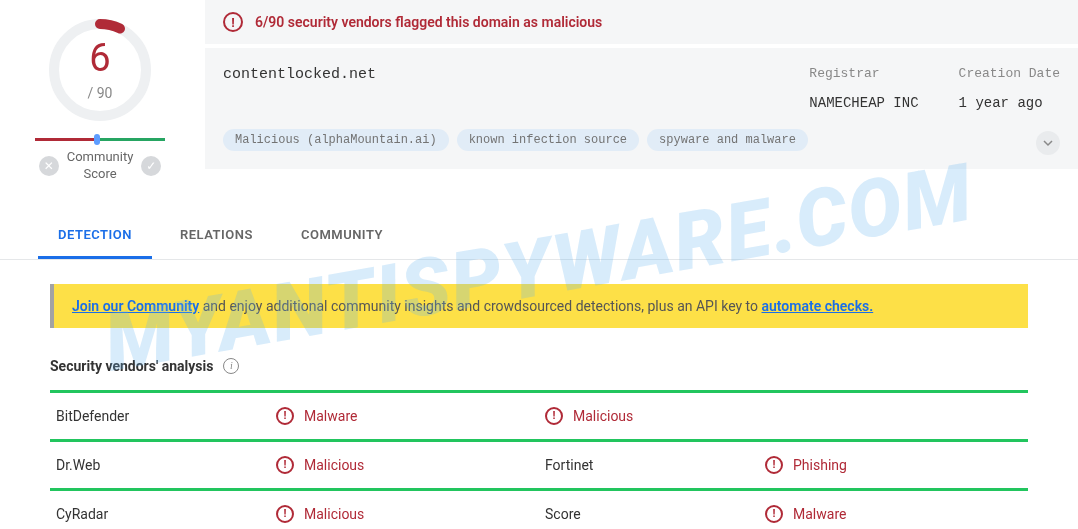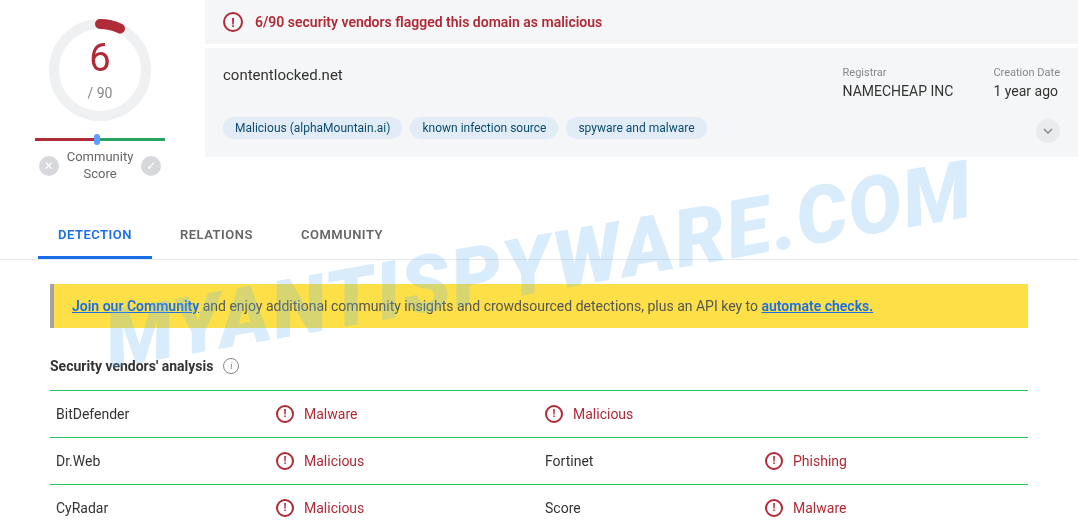--- a/index.html
+++ b/index.html
@@ -18,41 +18,41 @@
 .bar-green { background: #26a562; width: 52%; height: 3px; }
 .bar-marker { position: absolute; left: 48%; top: -4px; width: 6px; height: 11px; background: #5d9dff; border-radius: 3px; transform: translateX(-50%); }
 .score-label-row { display: flex; align-items: center; gap: 8px; margin-top: 8px; }
 .check-circle { width: 20px; height: 20px; border-radius: 50%; background: #d6d8db; display: flex; align-items: center; justify-content: center; color: #fff; font-size: 12px; }
 .score-label { text-align: center; font-size: 13px; color: #666; line-height: 1.3; }
 .right-panel { flex: 1; padding-left: 5px; }
 .alert-banner { background: #f5f6f7; padding: 12px 18px; display: flex; align-items: center; gap: 12px; margin-bottom: 4px; }
 .alert-icon-wrap { width: 20px; height: 20px; border: 2px solid #b02a37; border-radius: 50%; display: flex; align-items: center; justify-content: center; }
 .alert-icon-ex { color: #b02a37; font-size: 13px; font-weight: bold; }
 .alert-text { color: #b02a37; font-weight: 600; font-size: 14px; }
-.info-card { background: #f5f6f7; padding: 18px; position: relative; }
+.info-card { background: #f5f6f7; padding: 18px; position: relative; font-family: Liberation Mono, monospace; }
 .domain-row { display: flex; justify-content: space-between; align-items: flex-start; margin-bottom: 18px; }
 .domain-name { font-size: 15px; color: #333; }
 .meta-cols { display: flex; gap: 40px; }
 .meta-col { }
-.meta-label { font-size: 11px; color: #888; margin-bottom: 4px; }
+.meta-label { font-size: 13px; color: #888; margin-bottom: 14px; }
 .meta-value { font-size: 14px; color: #333; }
 .tags-row { display: flex; gap: 8px; flex-wrap: wrap; align-items: center; }
-.tag { background: #e1ecf7; color: #0c4a6e; font-size: 12px; padding: 4px 12px; border-radius: 14px; }
+.tag { background: #e1ecf7; color: #737373; font-size: 12px; padding: 4px 12px; border-radius: 14px; }
 .chevron-wrap { position: absolute; right: 18px; bottom: 14px; width: 24px; height: 24px; border-radius: 50%; background: #e9ebed; display: flex; align-items: center; justify-content: center; color: #888; cursor: pointer; }
 .tabs { display: flex; gap: 8px; border-bottom: 1px solid #e5e7e9; padding: 0 38px; margin-top: 20px; }
 .tab { padding: 14px 20px; font-size: 13px; font-weight: 600; color: #666; letter-spacing: 0.5px; cursor: pointer; border-bottom: 3px solid transparent; }
 .tab.active { color: #1a6ee8; border-bottom-color: #1a6ee8; }
 .content { padding: 24px 50px 0; }
 .community-banner { background: #fde047; border-left: 4px solid #a3a3a3; padding: 14px 18px; font-size: 14px; color: #555; margin-bottom: 30px; }
 .community-banner a { color: #1a6ee8; font-weight: 600; text-decoration: underline; }
 .section-title-row { display: flex; align-items: center; gap: 10px; margin-bottom: 16px; }
 .section-title { font-size: 14px; font-weight: 700; color: #333; }
 .info-icon { width: 16px; height: 16px; border: 1.5px solid #888; border-radius: 50%; display: flex; align-items: center; justify-content: center; font-size: 10px; color: #888; font-style: italic; font-family: serif; cursor: pointer; }
 .vendor-table { width: 100%; }
-.vendor-row { display: flex; border-top: 1px solid #22c55e; justify-content: flex-end; }
+.vendor-row { display: flex; border-top: 3px solid #22c55e; justify-content: flex-end; }
 .vendor-cell { flex: 1; display: flex; align-items: center; padding: 14px 6px; }
 .vendor-name { width: 220px; font-size: 14px; color: #333; }
 .vendor-verdict { flex: 1; display: flex; align-items: center; gap: 10px; }
 .verdict-icon { width: 18px; height: 18px; border: 2px solid #b02a37; border-radius: 50%; display: flex; align-items: center; justify-content: center; color: #b02a37; font-size: 11px; font-weight: bold; }
 .verdict-text { color: #b02a37; font-size: 14px; }
 </style>
 </head>
 <body>
 
 <div class="watermark">MYANTISPYWARE.COM</div>

